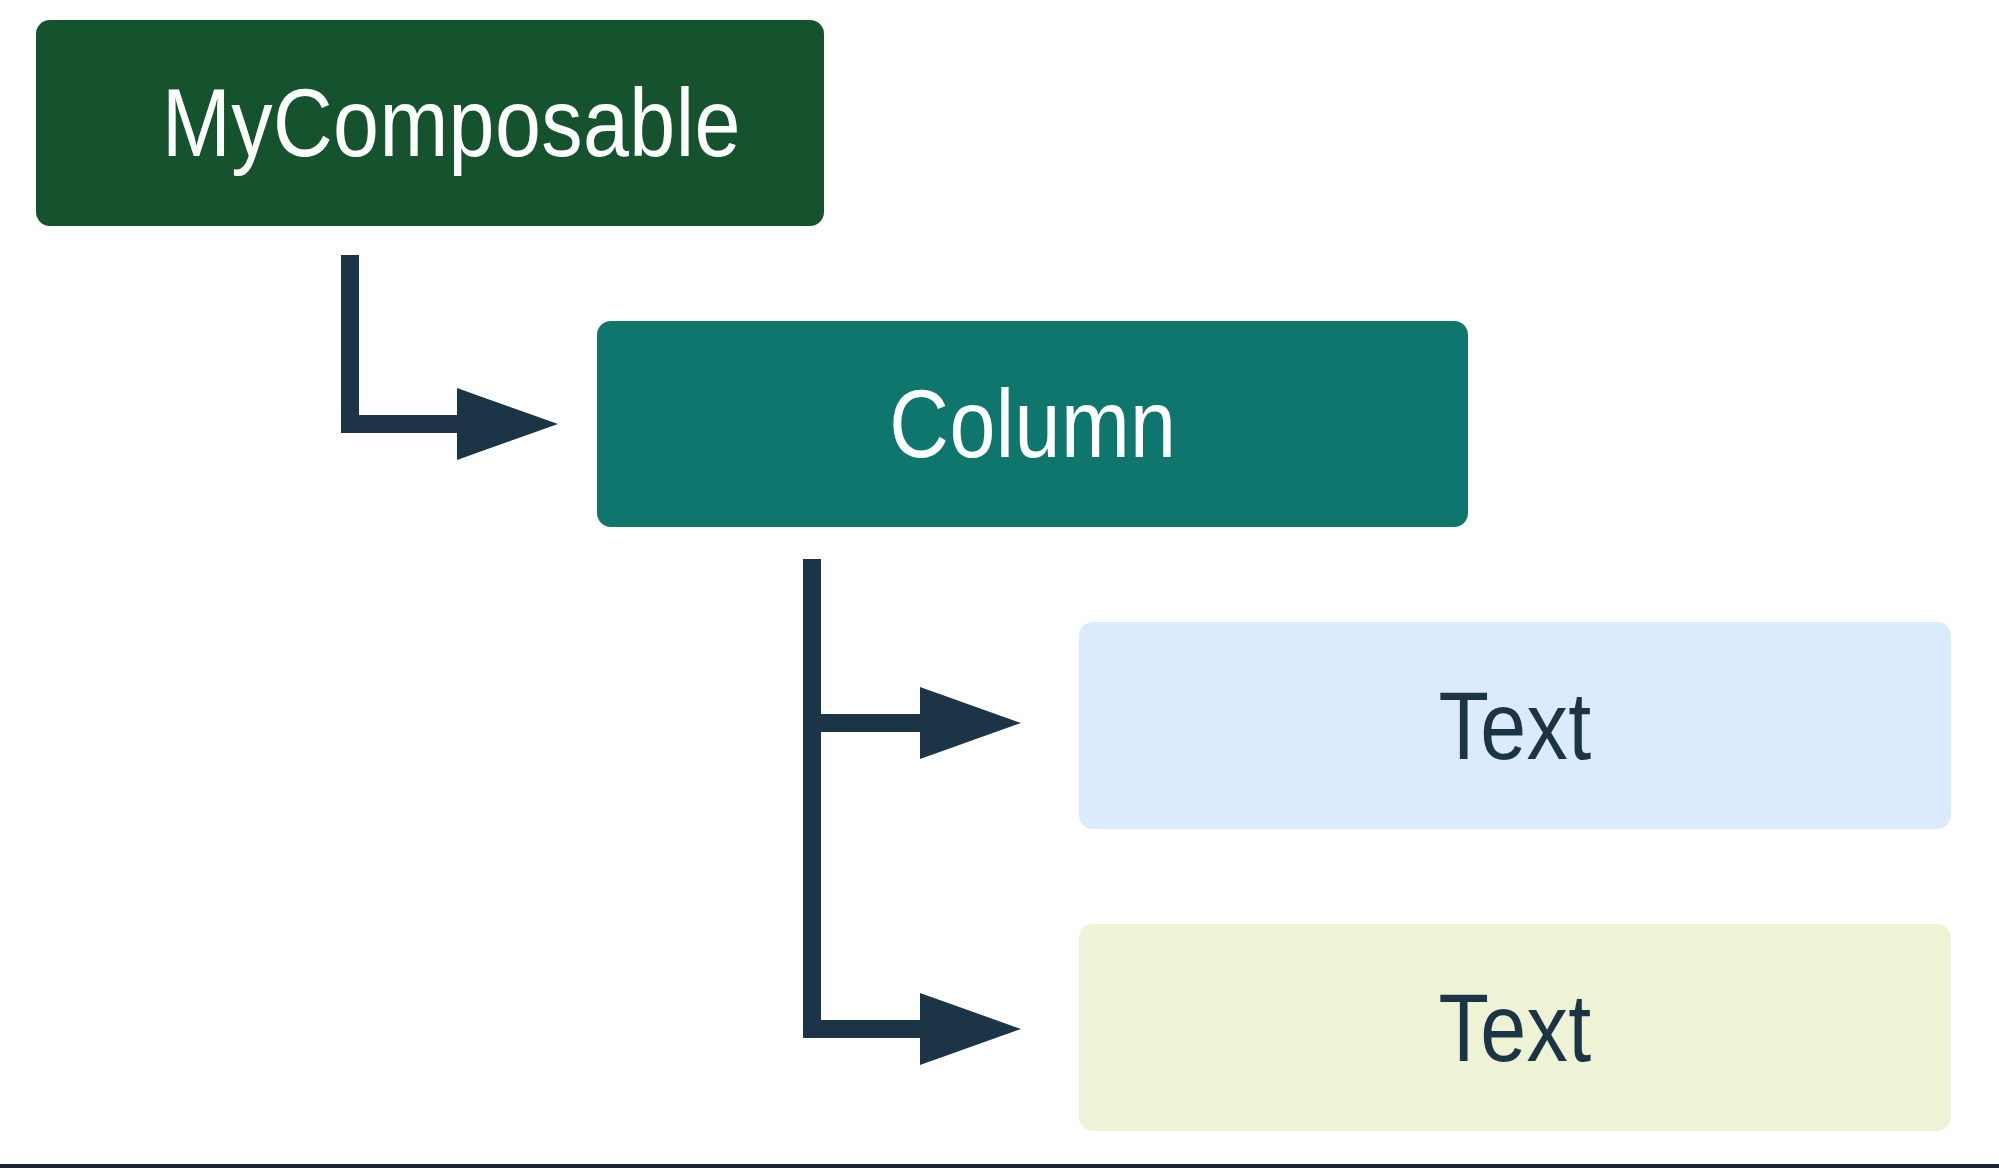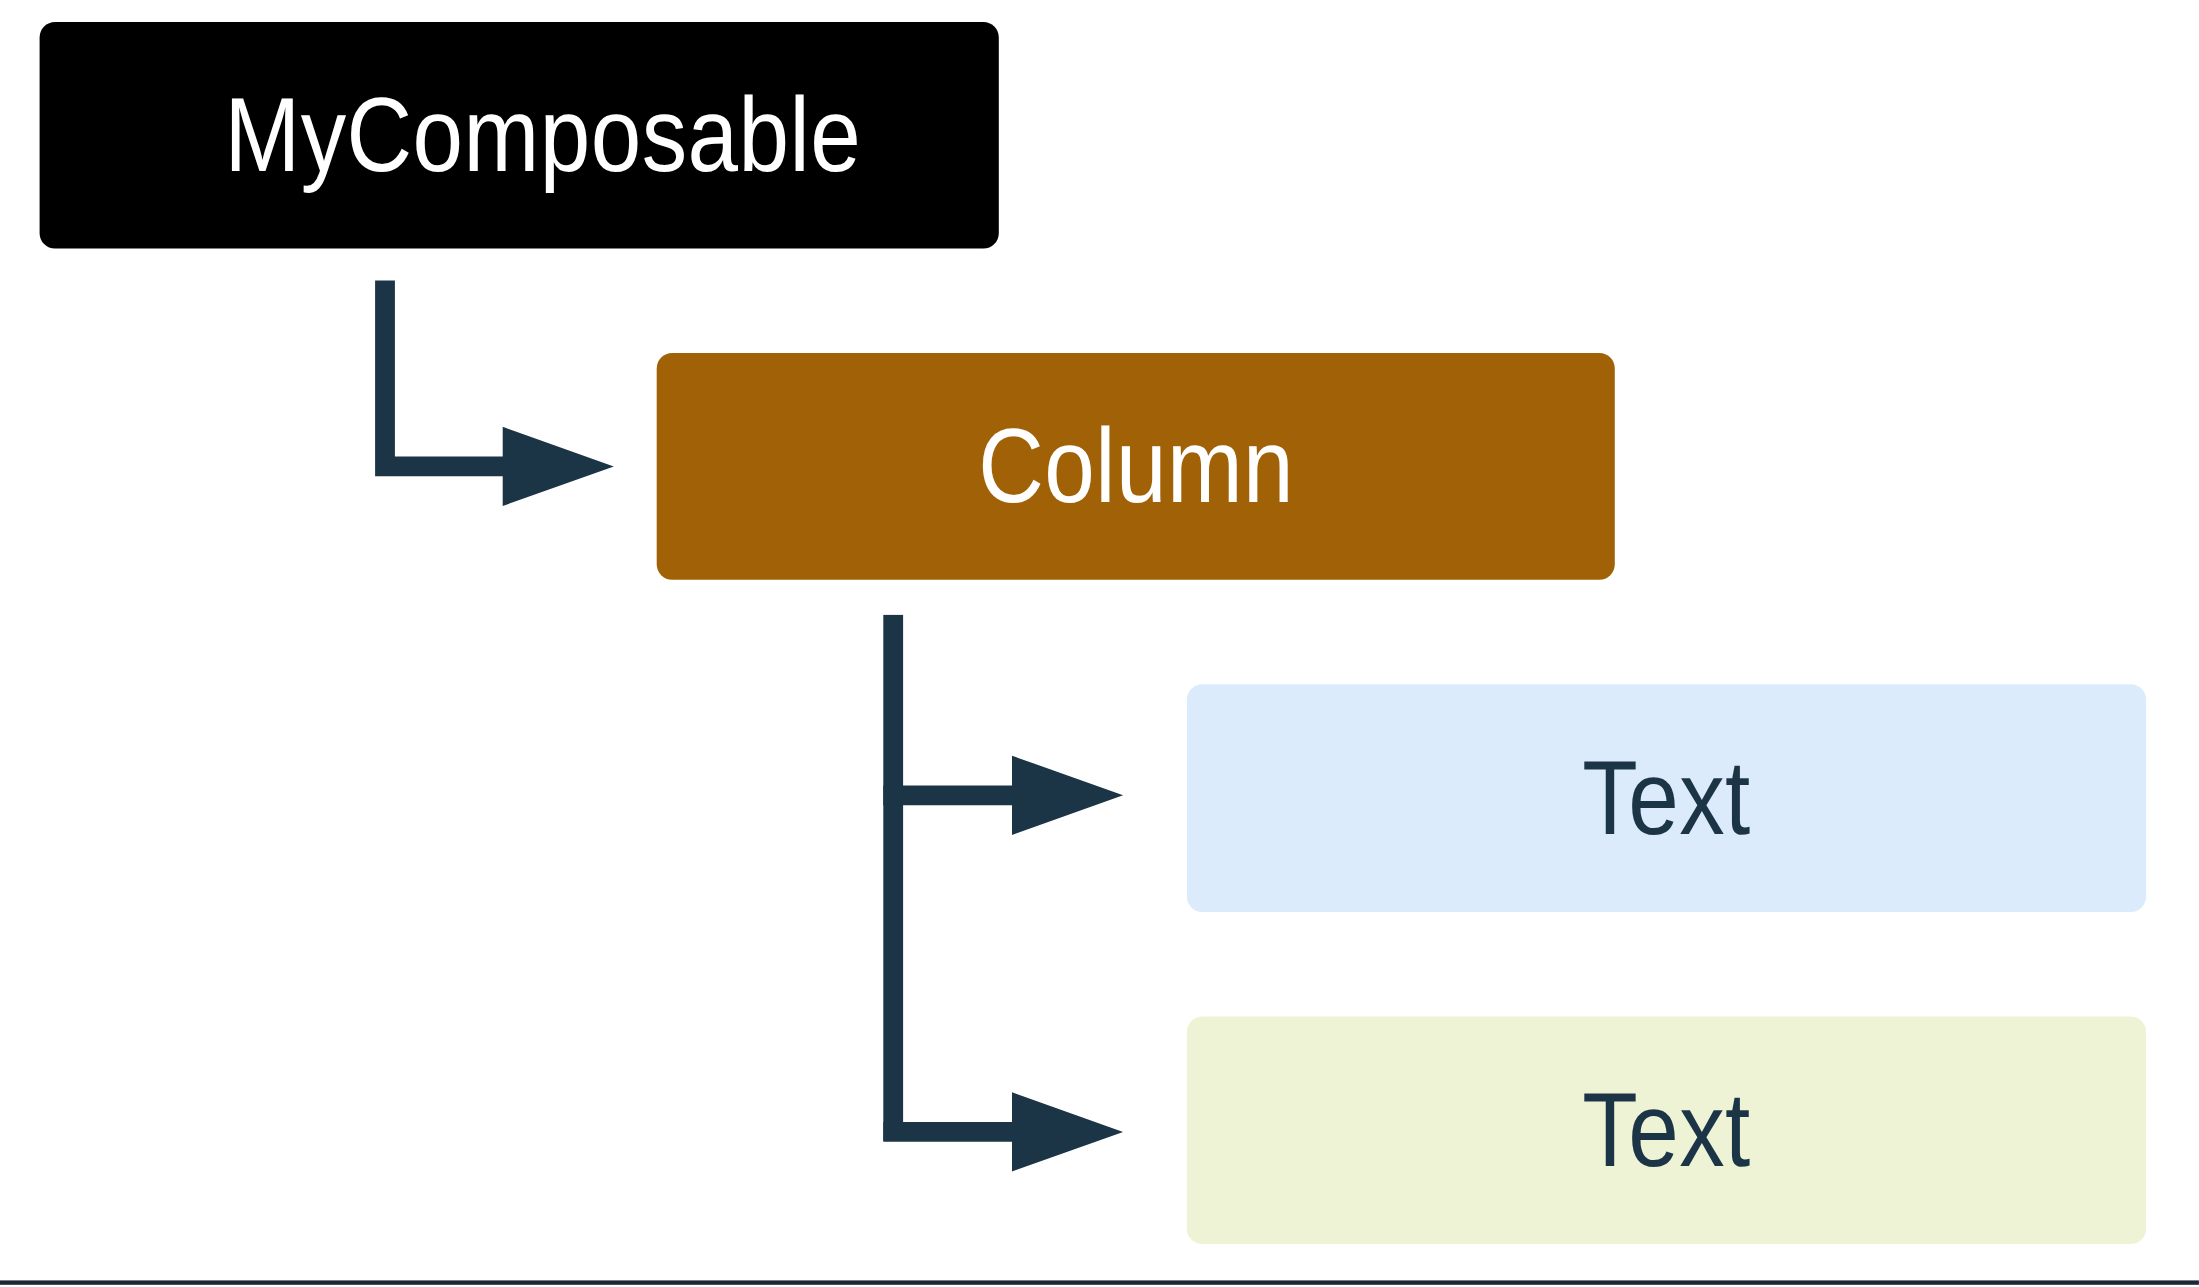--- a/index.html
+++ b/index.html
@@ -33,37 +33,37 @@
     line-height: 1;
     white-space: nowrap;
     transform: scaleX(0.86);
     transform-origin: center center;
     letter-spacing: 0.5px;
   }
   
   #node-root {
     left: 36px;
     top: 20px;
-    width: 872px;
+    width: 788px;
     height: 206px;
-    background: #000000;
+    background: #14532d;
     padding-left: 47px;
   }
   #node-root .node-label {
     color: #ffffff;
     font-size: 96px;
     margin-left: -4px;
   }
   
   #node-column {
     left: 597px;
     top: 321px;
     width: 871px;
     height: 206px;
-    background: #a16207;
+    background: #0f766e;
   }
   #node-column .node-label {
     color: #ffffff;
     font-size: 96px;
   }
   
   #node-text-1 {
     left: 1079px;
     top: 622px;
     width: 872px;

